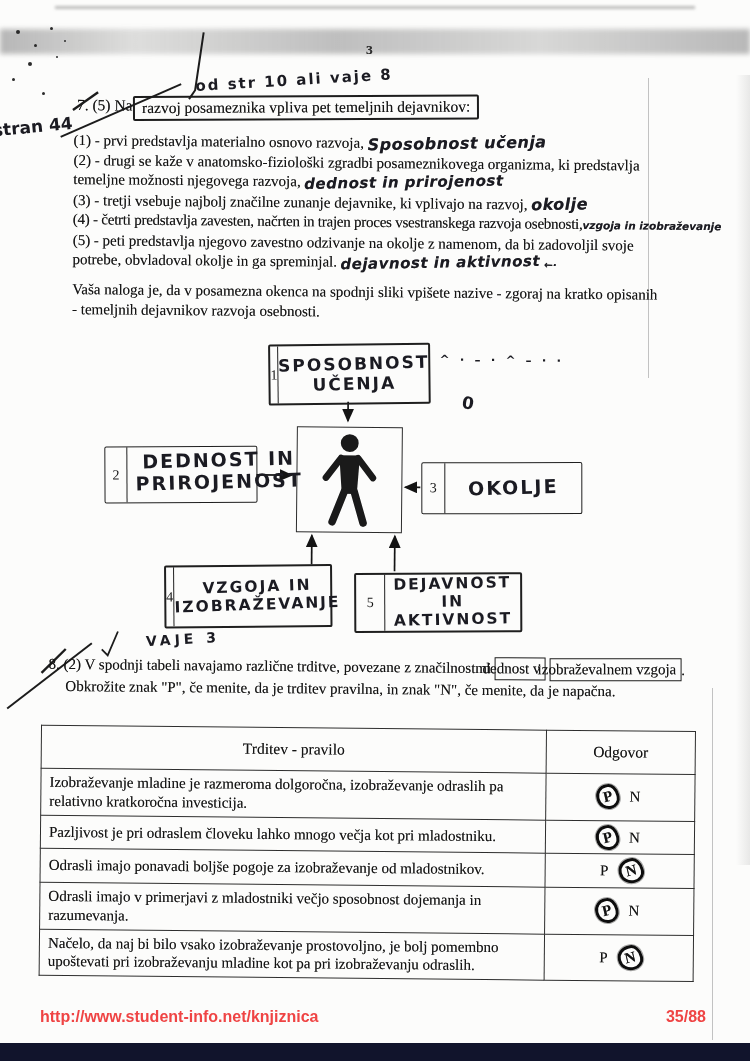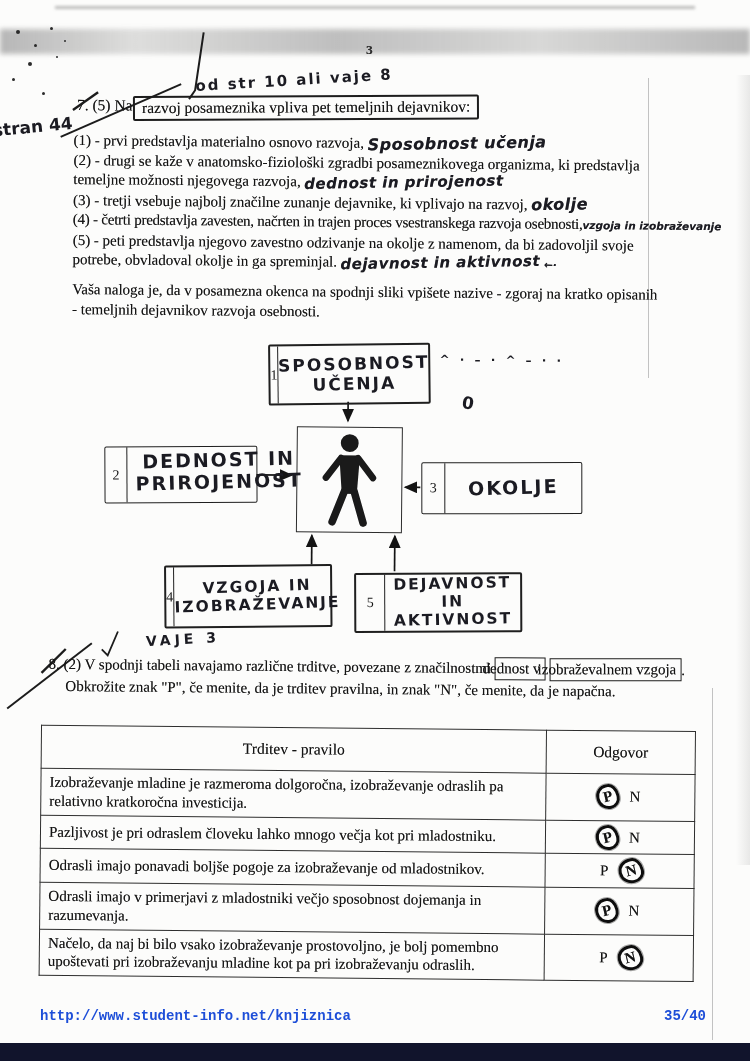--- a/index.html
+++ b/index.html
@@ -38,21 +38,21 @@
   .centerbox{border:1.6px solid #2c2c2c;display:flex;align-items:center;justify-content:center;background:#fcfcfb;}
   
   table.q8t{border-collapse:collapse;width:655px;font-size:15px;line-height:1.25;}
   table.q8t th,table.q8t td{border:1.8px solid #2e2e2e;padding:4px 8px;font-weight:normal;}
   table.q8t th{font-size:15.5px;text-align:center;}
   td.anscell{text-align:center;width:132px;white-space:nowrap;font-size:15px;}
   .ans{display:inline-block;padding:0 4px;margin:0 3px;}
   .circled{border:3px solid #0d0d0d;border-radius:60% 50% 55% 65%/55% 65% 50% 60%;
            transform:rotate(-14deg);font-weight:bold;box-shadow:0 0 0 1px rgba(10,10,10,.35);}
   
-  .footer{font-family:Liberation Mono, monospace;font-weight:bold;font-size:14px;color:#1d4ed8;}
+  .footer{font-family:Liberation Sans, sans-serif;font-weight:bold;font-size:16px;color:#ef4444;}
   .rot{transform:rotate(.55deg);transform-origin:380px 0;position:absolute;inset:0;}
   svg.overlay{position:absolute;left:0;top:0;pointer-events:none;}
 </style>
 </head>
 <body>
 
 <div id="page">
 
   <div class="abs streak" style="left:55px;top:6px;width:640px;height:3px;"></div>
   <div class="abs smudge" style="left:0;top:29px;width:750px;height:25px;"></div>
@@ -222,16 +222,16 @@
           <td class="anscell">
             <span class="ans">P</span><span class="ans circled">N</span>
           </td>
         </tr>
       </tbody>
         </table>
     </div>
   </div>
 
   <div class="abs footer" style="left:40px;top:1008px;">http://www.student-info.net/knjiznica</div>
-  <div class="abs footer" style="right:44px;top:1008px;">35/40</div>
+  <div class="abs footer" style="right:44px;top:1008px;">35/88</div>
 
   <div class="abs bottomband" style="left:0;top:1043px;width:750px;height:18px;"></div>
 </div>
 
 </body></html>

